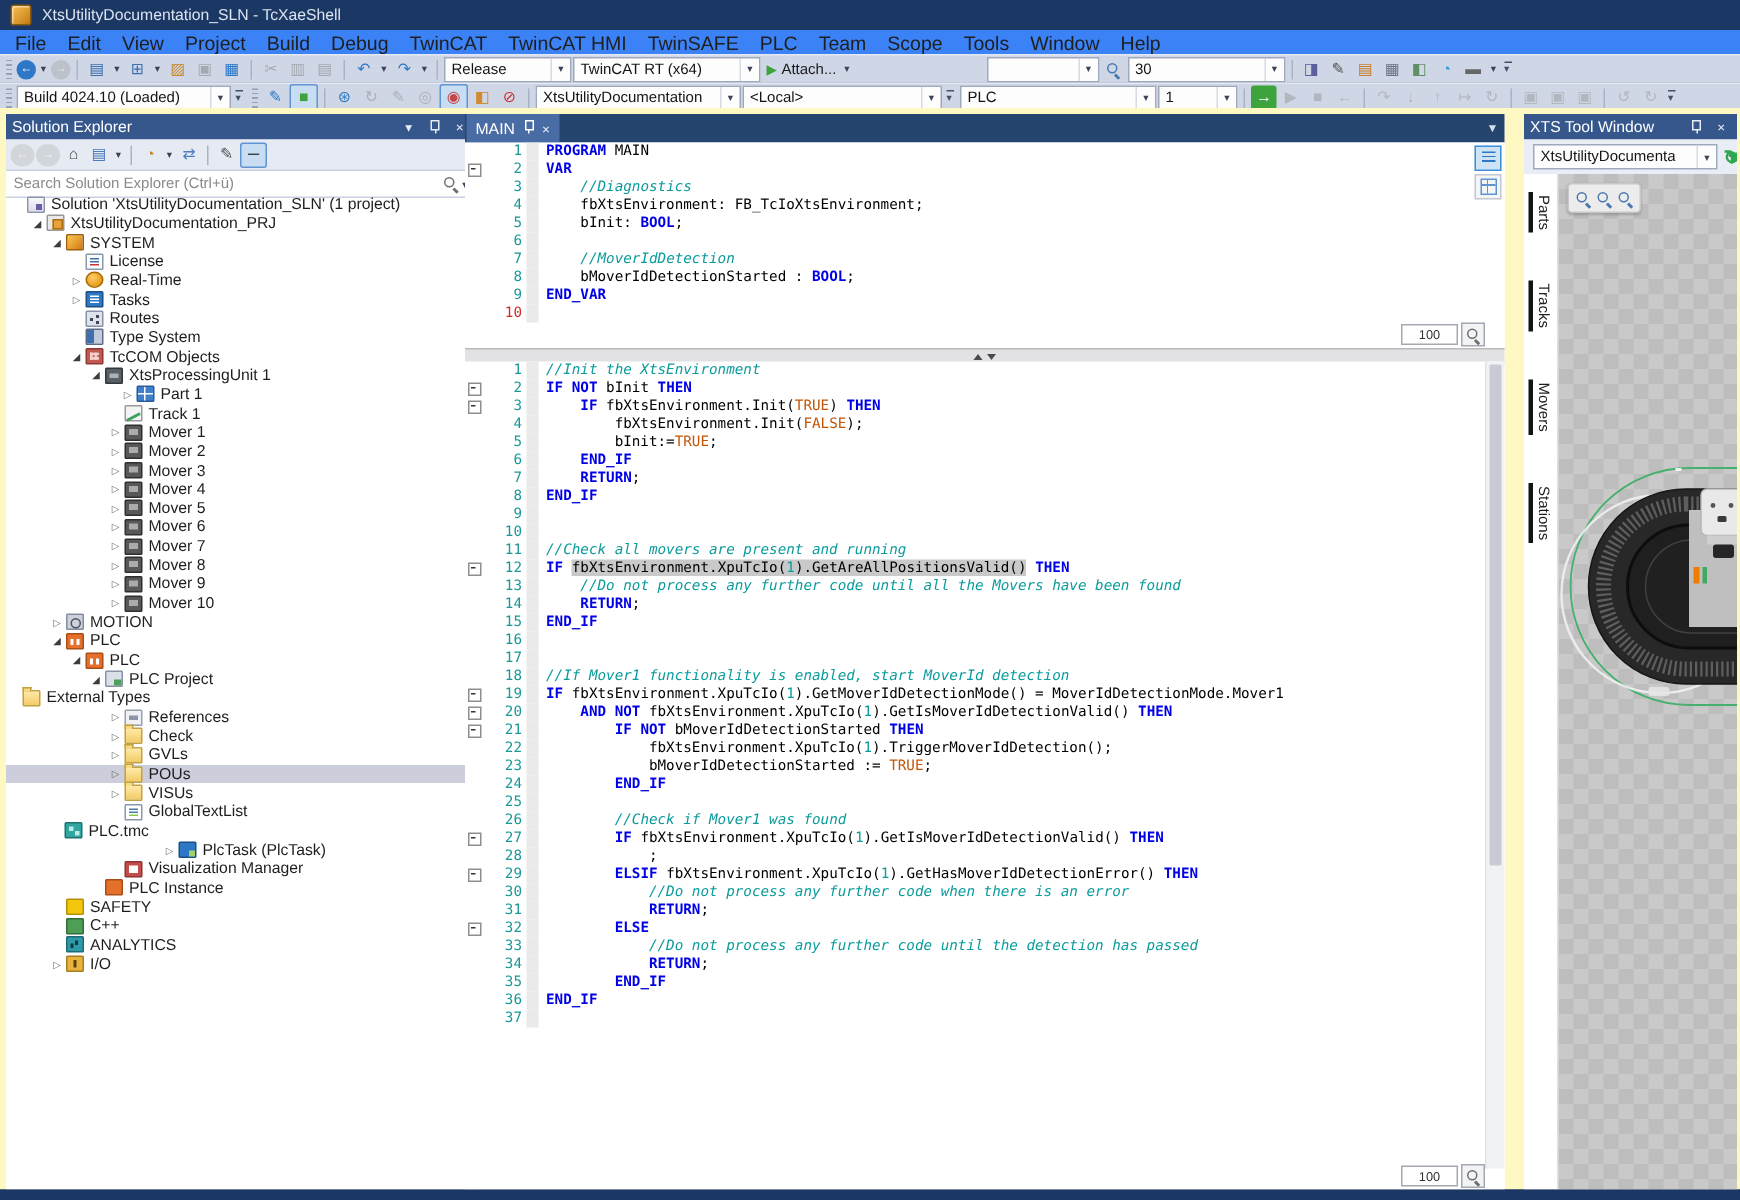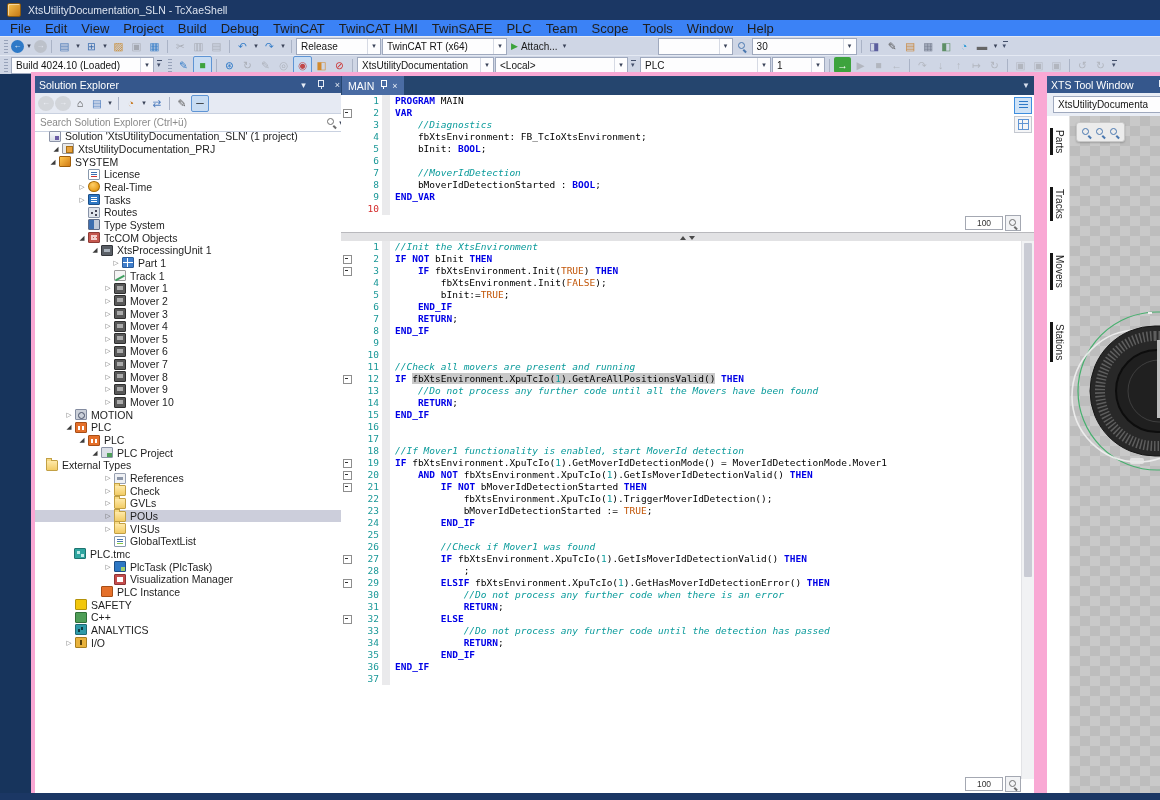--- a/index.html
+++ b/index.html
@@ -26,21 +26,21 @@
   .ovf::after{content:"▾";position:absolute;left:2px;top:3px;font-size:7px;color:#44506B;}
   .combo{height:15px;background:#FDFDFE;border:1px solid #9FA9BE;display:inline-flex;align-items:center;position:relative;padding:0 13px 0 4px;color:#141414;flex:none;}
   .combo-val{font-size:10px;white-space:nowrap;overflow:hidden;max-width:100%;}
   .ccaret{position:absolute;right:0;top:0;bottom:0;width:12px;border-left:1px solid #D6DAE4;display:flex;align-items:center;justify-content:center;}
   .ccaret::after{content:"▾";font-size:7px;color:#3A4358;}
   .tbtn{display:inline-flex;align-items:center;gap:3px;height:16px;padding:0 3px;}
   .tbtn-g{font-size:9px;}
   .tbtn-l{font-size:10px;color:#1A1A1A;white-space:nowrap;}
 
   
-  .main{position:absolute;top:72px;left:0;right:0;bottom:7px;background:#f9a8d4;margin-left:31px;}
+  .main{position:absolute;top:72px;left:0;right:0;bottom:7px;background:#fef9c3;}
   .panel{position:absolute;background:#fff;}
   .phdr{height:17px;background:#35578C;color:#FFFFFF;display:flex;align-items:center;font-size:10.5px;padding:0 4px;gap:4px;}
   .phdr .ptitle{flex:1;white-space:nowrap;overflow:hidden;}
   .hico{width:13px;height:13px;display:inline-flex;align-items:center;justify-content:center;color:#E7ECF5;font-size:9px;flex:none;}
   .pinico{width:8px;height:11px;position:relative;display:inline-block;}
   .pinico::before{content:"";position:absolute;left:1.5px;top:1px;width:4px;height:5px;border:1px solid #E7ECF5;}
   .pinico::after{content:"";position:absolute;left:4px;top:7px;width:1px;height:3px;background:#E7ECF5;}
 
   
   .se{left:4px;top:4px;width:313px;bottom:0;}
@@ -342,21 +342,21 @@
           <div class="trow" style="padding-left: 3px;">
             <span class="ar"></span>
             <span class="ti ti-solution"></span>
             <span class="tlabel">Solution 'XtsUtilityDocumentation_SLN' (1 project)</span>
           </div>
           <div class="trow" style="padding-left: 16px;">
             <span class="ar ar-e"></span>
             <span class="ti ti-project"></span>
             <span class="tlabel">XtsUtilityDocumentation_PRJ</span>
           </div>
-          <div class="trow" style="padding-left: 13px; align-items: center;">
+          <div class="trow" style="padding-left: 29px; align-items: center;">
             <span class="ar ar-e"></span>
             <span class="ti ti-system"></span>
             <span class="tlabel">SYSTEM</span>
           </div>
           <div class="trow" style="padding-left: 42px;">
             <span class="ar"></span>
             <span class="ti ti-license"></span>
             <span class="tlabel">License</span>
           </div>
           <div class="trow" style="padding-left: 42px;">
@@ -502,21 +502,21 @@
           <div class="trow" style="padding-left: 68px;">
             <span class="ar"></span>
             <span class="ti ti-textlist"></span>
             <span class="tlabel">GlobalTextList</span>
           </div>
           <div class="trow" style="padding-left: 28px;">
             <span class="ar"></span>
             <span class="ti ti-tmc"></span>
             <span class="tlabel">PLC.tmc</span>
           </div>
-          <div class="trow" style="padding-left: 68px;">
+          <div class="trow" style="padding-left: 104px;">
             <span class="ar ar-c"></span>
             <span class="ti ti-plctask"></span>
             <span class="tlabel">PlcTask (PlcTask)</span>
           </div>
           <div class="trow" style="padding-left: 68px;">
             <span class="ar"></span>
             <span class="ti ti-vismanager"></span>
             <span class="tlabel">Visualization Manager</span>
           </div>
           <div class="trow" style="padding-left: 55px;">

